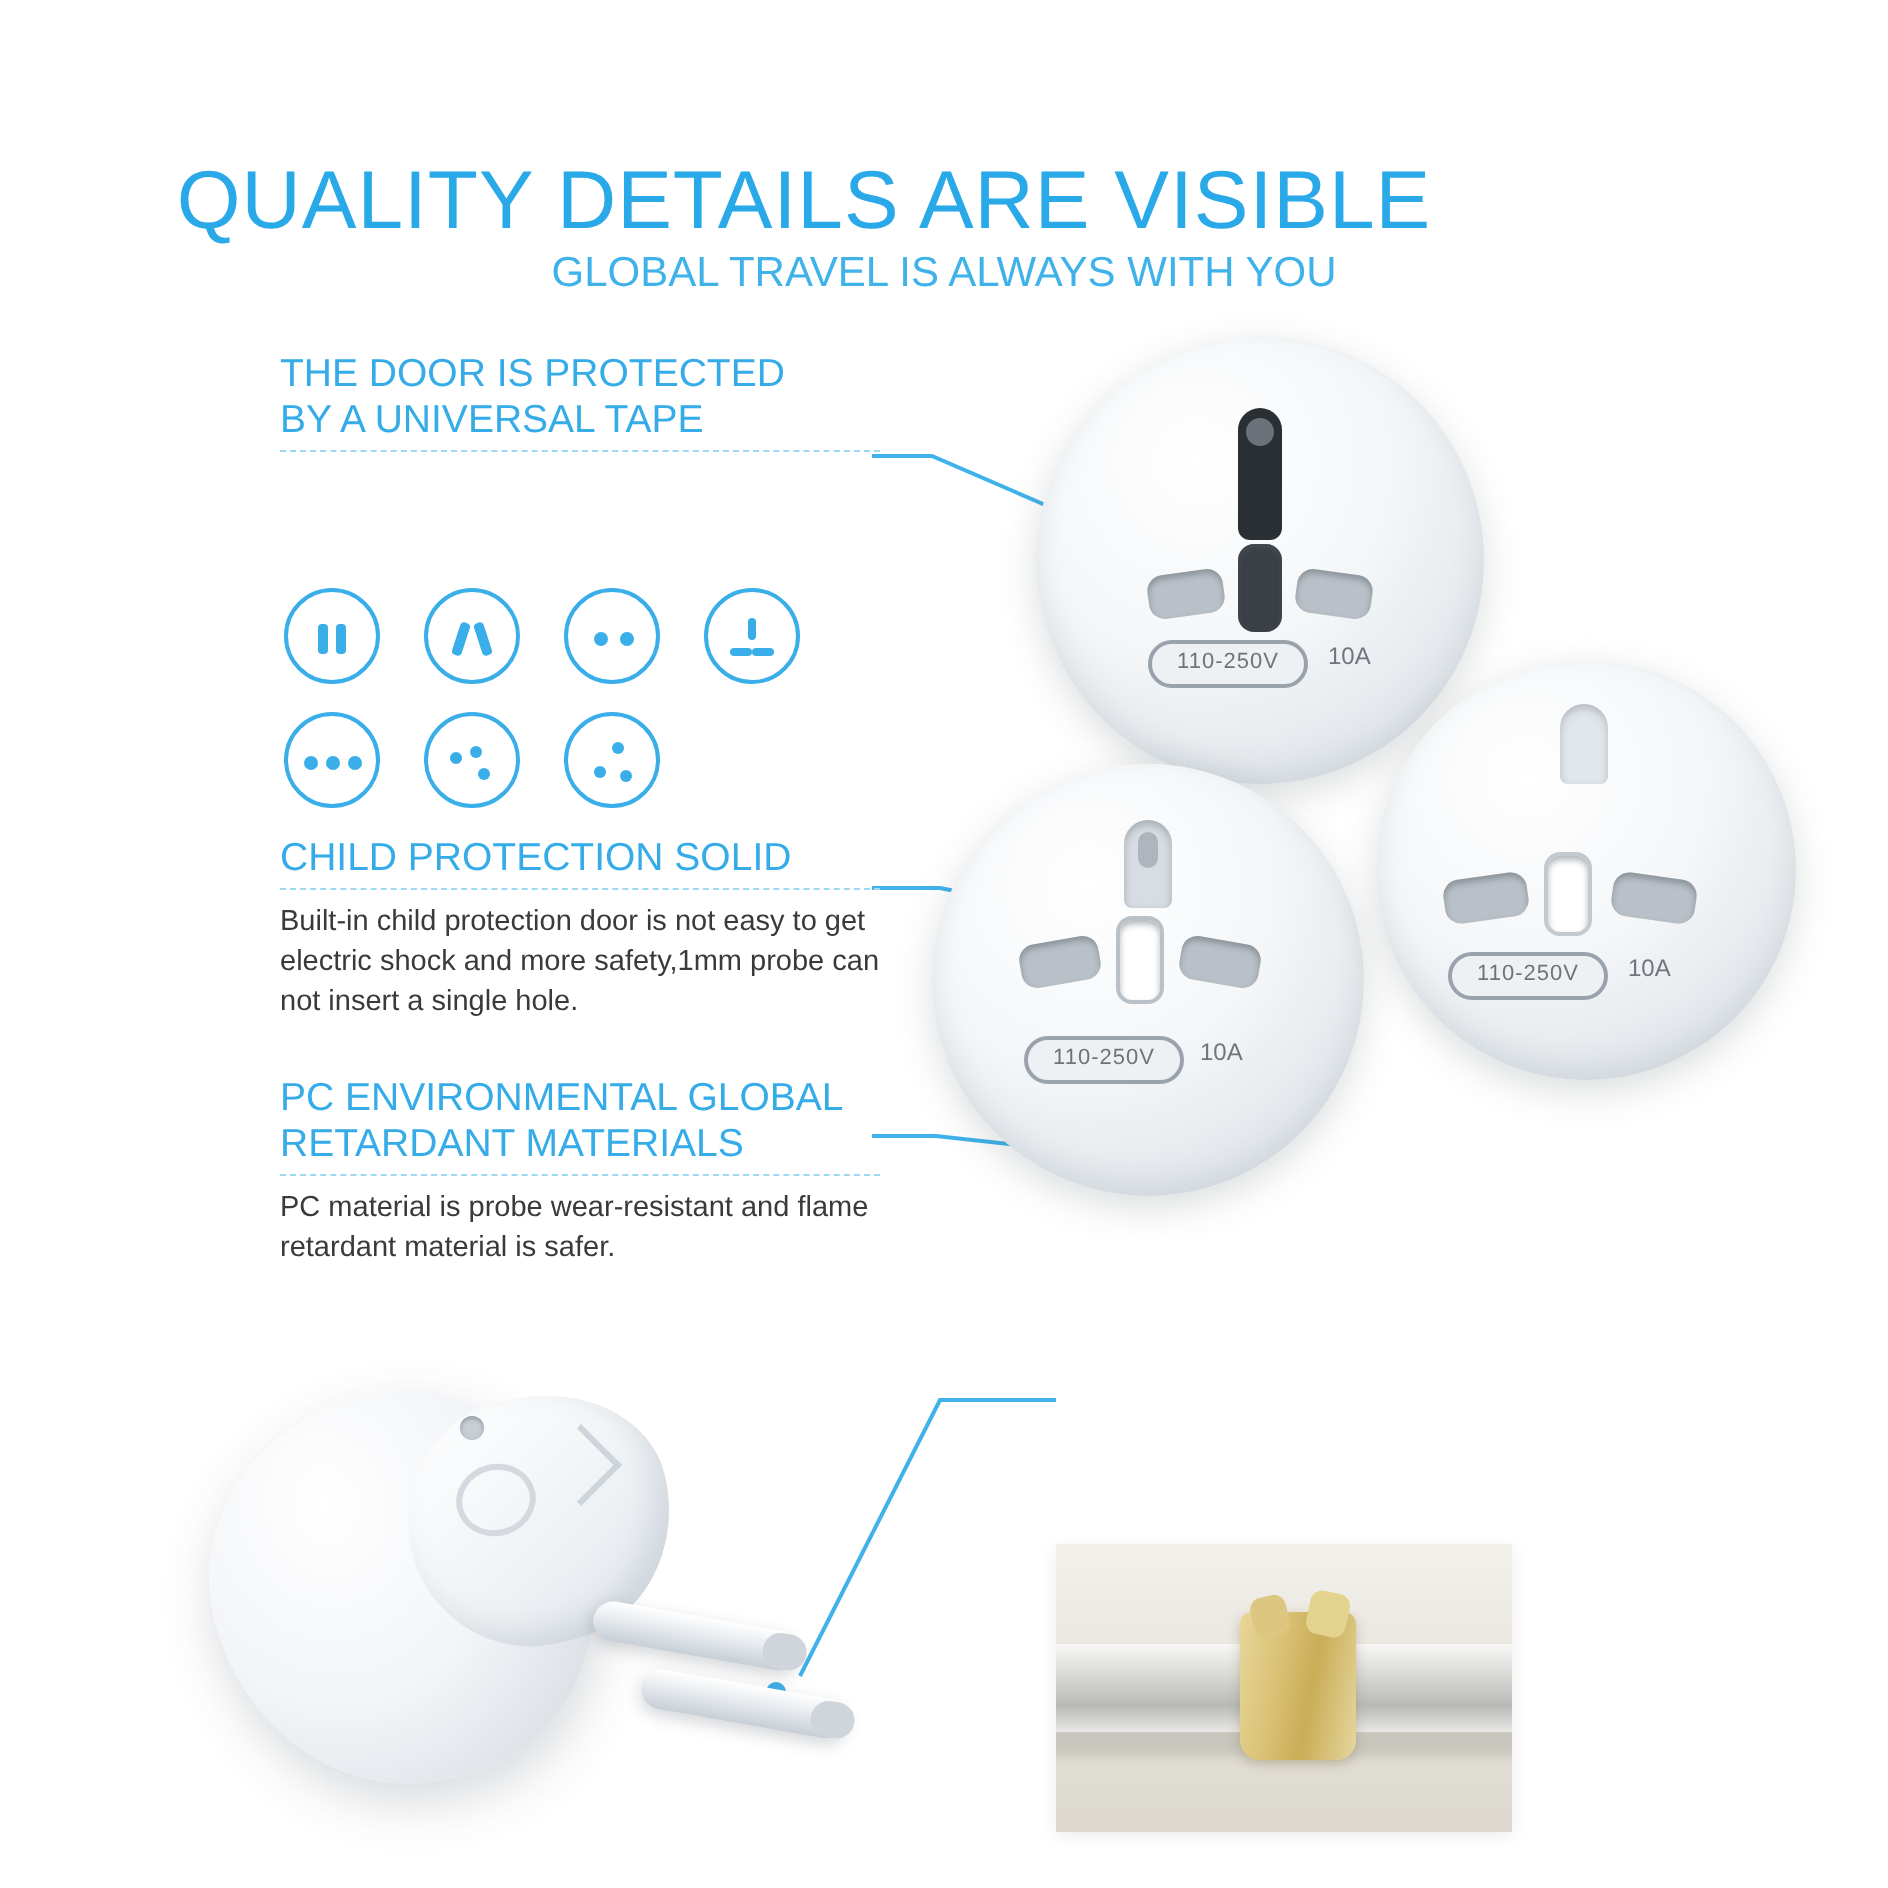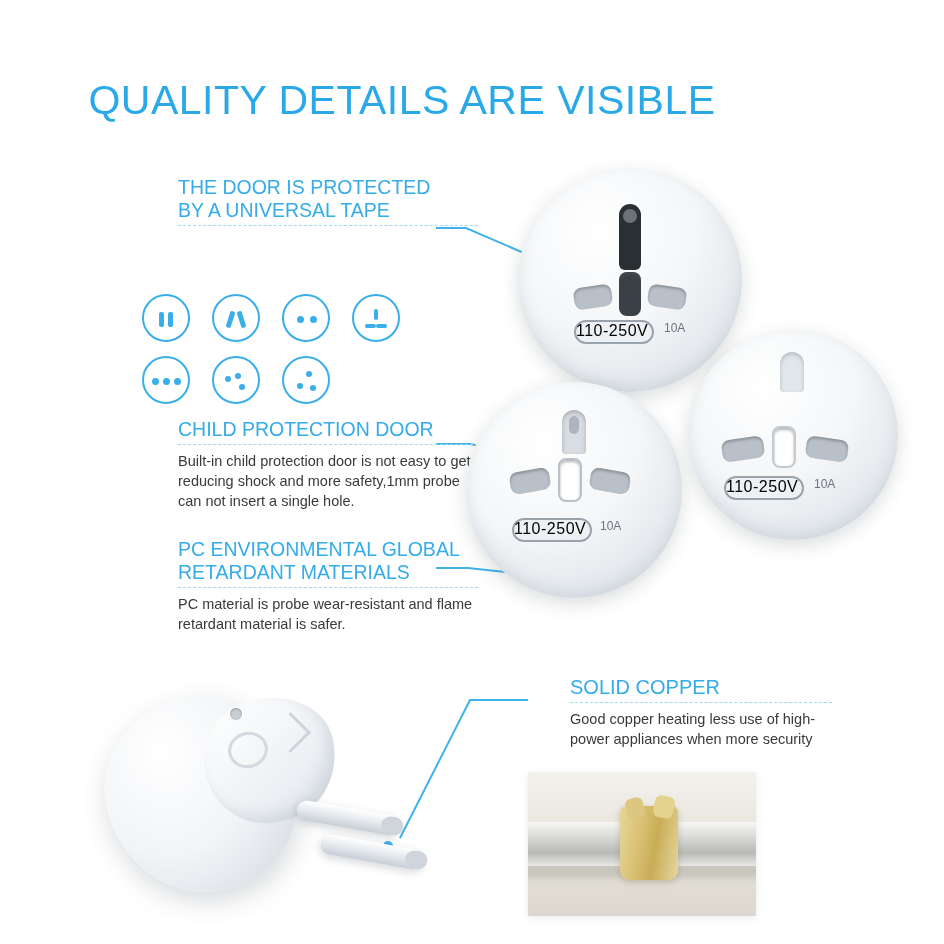--- a/index.html
+++ b/index.html
@@ -41,21 +41,20 @@
     width: 944px;
     text-align: center;
     font-size: 21px;
     color: #3fb2ea;
     font-weight: 400;
   }
 
   
   .feature {
     position: absolute;
-    margin-left: 38px;
   }
   .feature-title {
     color: #35ace8;
     font-size: 19.5px;
     line-height: 23px;
     font-weight: 400;
     white-space: pre-line;
   }
   .dash-rule {
     border-top: 1px dashed #9fd8f3;
@@ -145,24 +144,24 @@
   .socket-face .slot {
     position: absolute;
     background: #b9c0c7;
     border-radius: 8px;
     box-shadow: inset 0 2px 3px rgba(80,88,96,0.45);
   }
   .socket-face .rating {
     position: absolute;
     border: 2px solid #9aa3ab;
     border-radius: 14px;
-    color: #000000;
-    font-size: 16px;
+    color: #737373;
+    font-size: 11px;
     letter-spacing: 0.5px;
-    text-align: left;
+    text-align: center;
     line-height: 18px;
     background: #eef1f4;
   }
   .socket-face .rating-amp {
     position: absolute;
     color: #6e757c;
     font-size: 12px;
   }
 
   
@@ -346,20 +345,21 @@
     border-radius: 6px;
     transform: rotate(12deg);
   }
 </style>
 </head>
 <body>
 
 <div class="page">
 
   <h1 class="main-title">QUALITY DETAILS ARE VISIBLE</h1>
+  <h2 class="sub-title">GLOBAL TRAVEL IS ALWAYS WITH YOU</h2>
 
   <svg class="overlay" viewBox="0 0 944 944">
     <polyline points="436,228 466,228 540,260" fill="none" stroke="#3fb2ea" stroke-width="2"></polyline>
     <circle cx="636" cy="268" r="5" fill="#3fb2ea"></circle>
     <line x1="540" y1="260" x2="636" y2="268" stroke="#3fb2ea" stroke-width="2"></line>
 
     <polyline points="436,444 470,444 560,462" fill="none" stroke="#3fb2ea" stroke-width="2"></polyline>
     <circle cx="612" cy="470" r="5" fill="#3fb2ea"></circle>
     <line x1="560" y1="462" x2="612" y2="470" stroke="#3fb2ea" stroke-width="2"></line>
 
@@ -411,37 +411,32 @@
         </span>
       <span class="plug-icon pi-g">
           <i class="b1"></i>
           <i class="b2"></i>
           <i class="b3"></i>
         </span>
     </div>
   </div>
 
   <div class="feature" id="feat-child">
-    <div class="feature-title">CHILD PROTECTION DOOR</div>
+    <div class="feature-title">CHILD PROTECTION SOLID</div>
     <div class="dash-rule"></div>
-    <div class="feature-body">Built-in child protection door is not easy to get reducing shock and more safety,1mm probe can not insert a single hole.</div>
+    <div class="feature-body">Built-in child protection door is not easy to get electric shock and more safety,1mm probe can not insert a single hole.</div>
   </div>
 
   <div class="feature" id="feat-pc">
     <div class="feature-title">PC ENVIRONMENTAL GLOBAL
 RETARDANT MATERIALS</div>
     <div class="dash-rule"></div>
     <div class="feature-body">PC material is probe wear-resistant and flame retardant material is safer.</div>
   </div>
 
-  <div class="feature" id="feat-copper">
-    <div class="feature-title">SOLID COPPER</div>
-    <div class="dash-rule"></div>
-    <div class="feature-body">Good copper heating less use of high-power appliances when more security</div>
-  </div>
 
   <div class="socket-face" id="socket-top">
     <div class="keyhole"></div>
     <div class="slot slot-l"></div>
     <div class="slot slot-c"></div>
     <div class="slot slot-r"></div>
     <div class="rating">110-250V</div>
     <div class="rating-amp">10A</div>
   </div>
 

